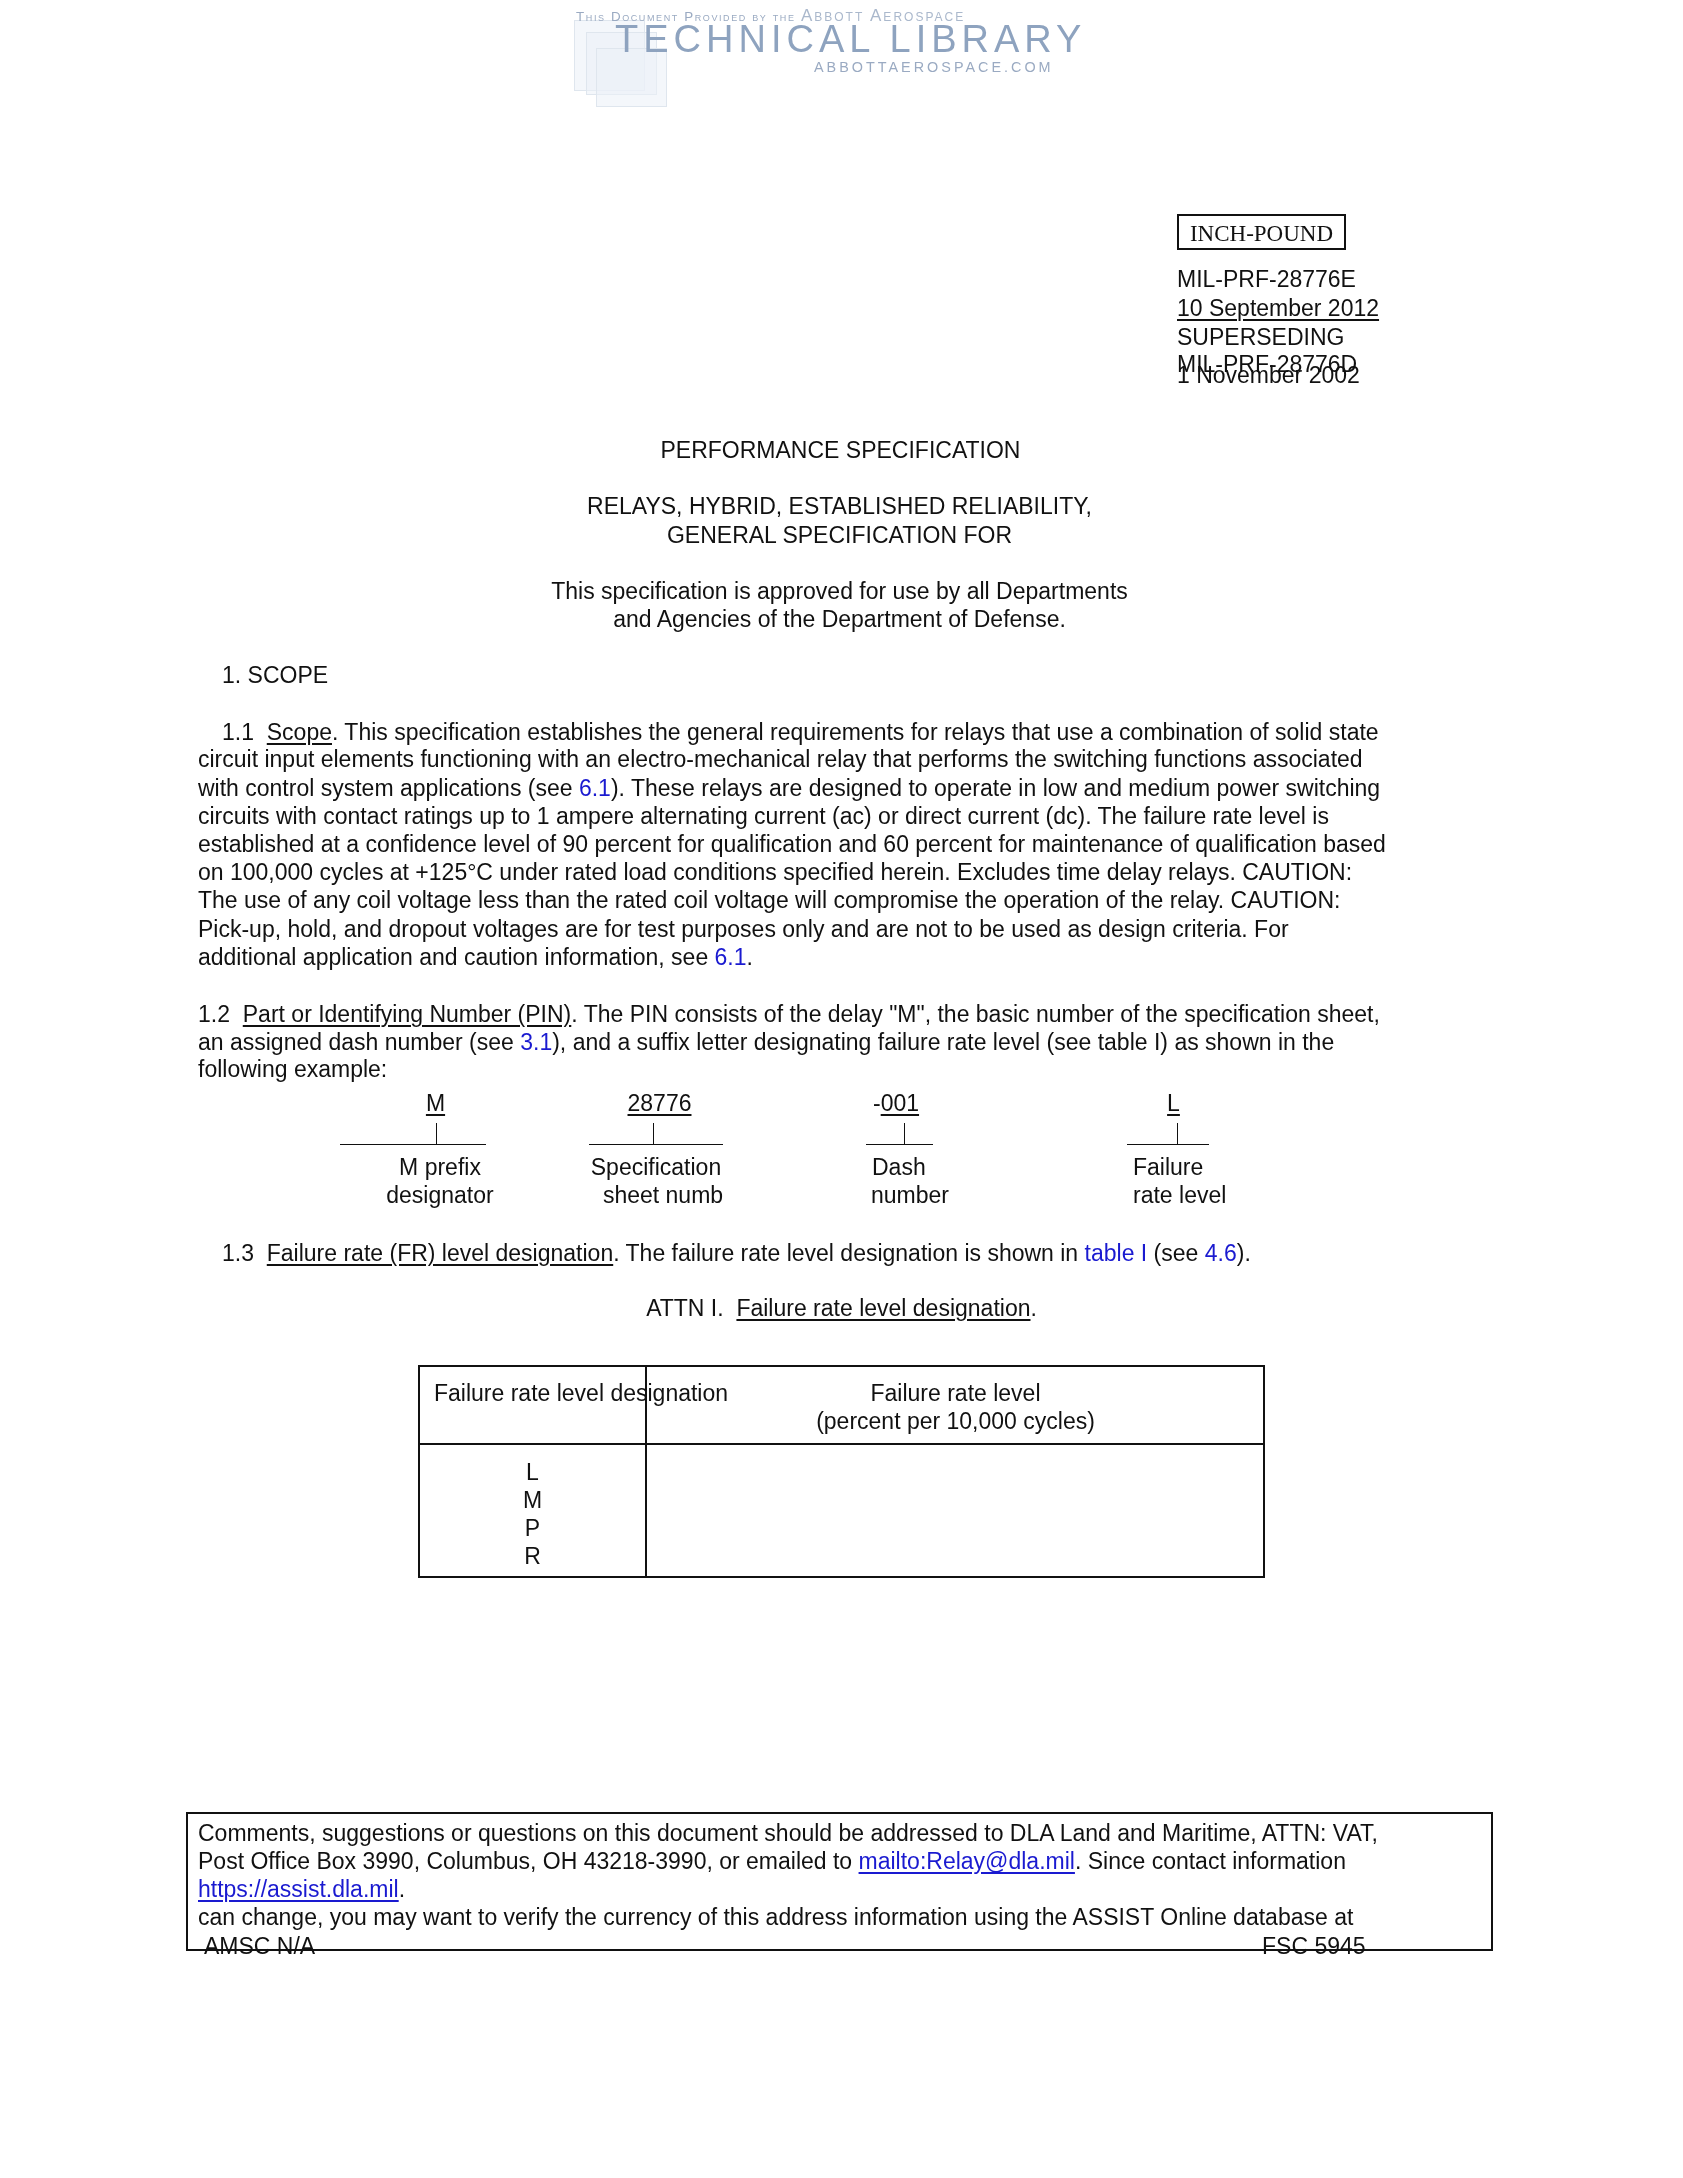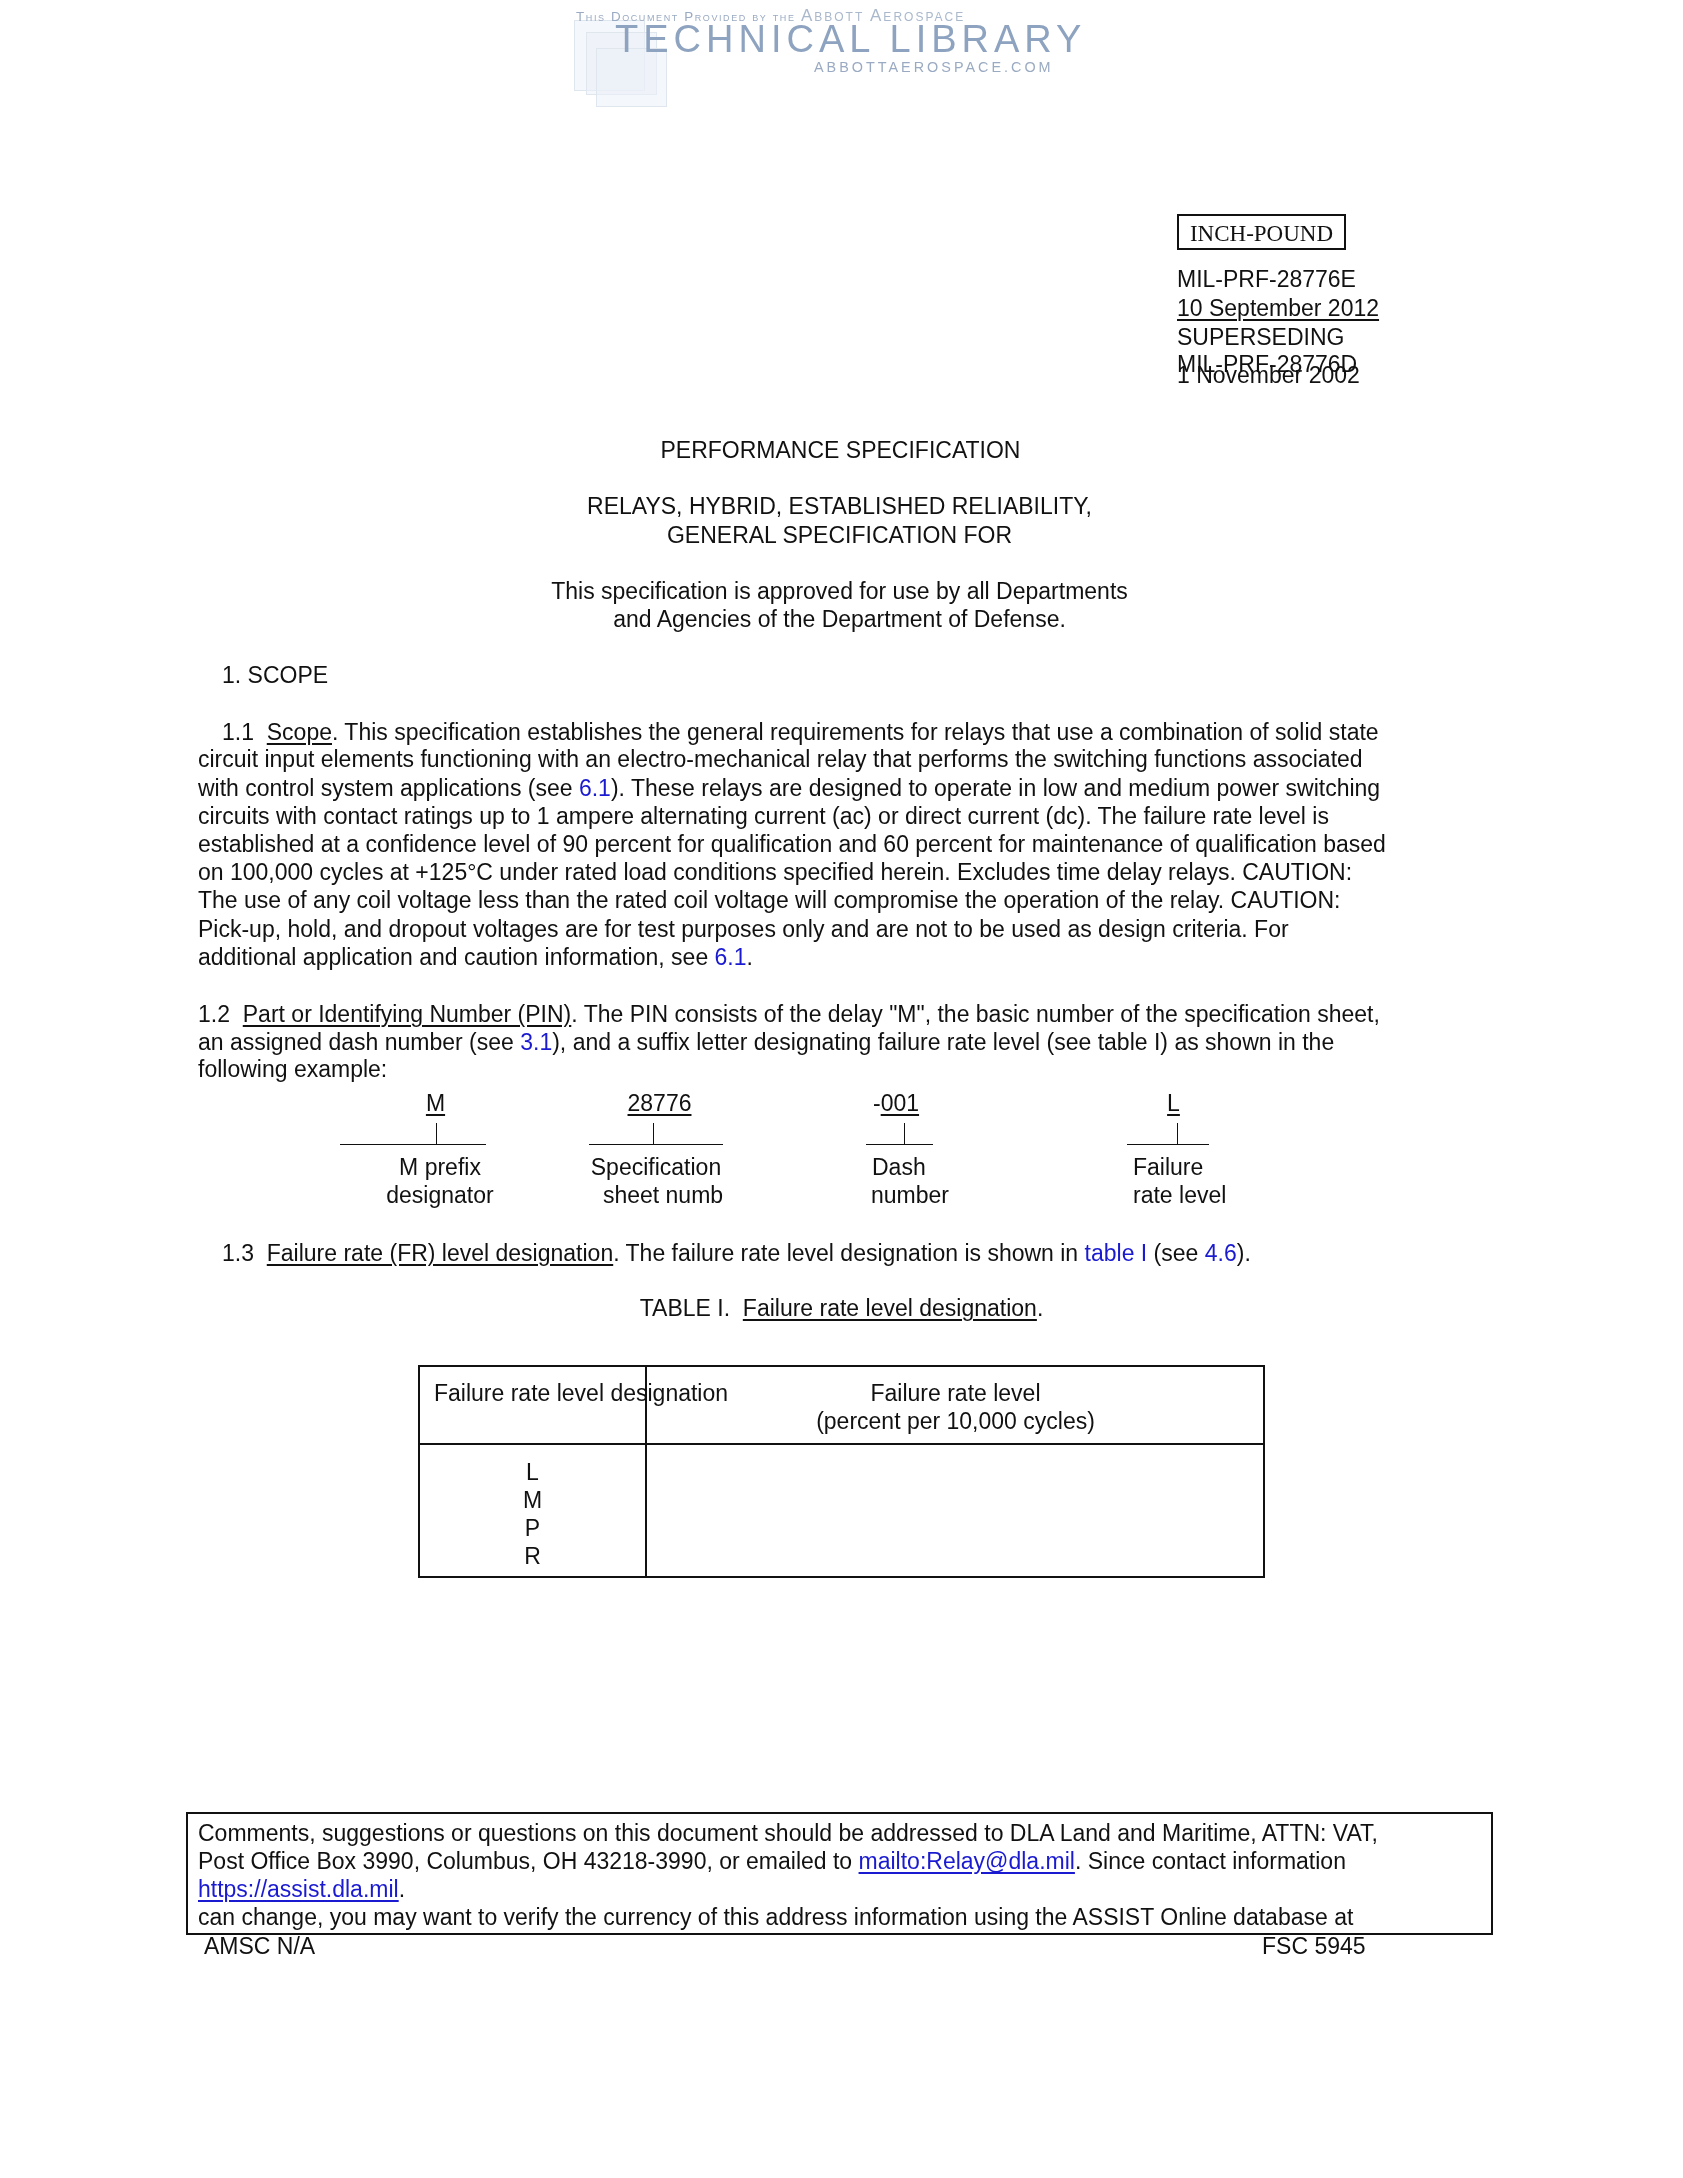--- a/index.html
+++ b/index.html
@@ -35,21 +35,21 @@
   
   #tbl { position: absolute; left: 418px; top: 1365px; width: 847px; height: 213px; border: 2.2px solid #111; box-sizing: border-box; }
   #tbl .vdiv { position: absolute; left: 225px; top: 0; bottom: 0; border-left: 2px solid #111; }
   #tbl .hdiv { position: absolute; left: 0; right: 0; top: 76px; border-top: 2.2px solid #111; }
   #tbl .h1 { position: absolute; left: 14px; top: 12px; line-height: 28px; }
   #tbl .h2 { position: absolute; left: 227px; width: 617px; top: 12px; text-align: center; line-height: 28px; }
   #tbl .c1 { position: absolute; left: 0; width: 225px; top: 91px; text-align: center; line-height: 28px; }
   #tbl .c2 { position: absolute; left: 227px; width: 617px; top: 91px; text-align: center; line-height: 28px; }
 
   
-  #cbox { position: absolute; left: 186px; top: 1812px; width: 1307px; height: 123px; border: 2.2px solid #111; box-sizing: border-box;
+  #cbox { position: absolute; left: 186px; top: 1812px; width: 1307px; height: 139px; border: 2.2px solid #111; box-sizing: border-box;
           padding: 5px 0 0 10px; line-height: 28px; }
 </style>
 </head>
 <body>
 
 <div id="wm">
   <div class="pages">
     <div class="pg" style="left:0;top:0;width:69px;height:69px;"></div>
     <div class="pg" style="left:12px;top:12px;width:69px;height:61px;"></div>
     <div class="pg" style="left:22px;top:28px;width:69px;height:57px;"></div>
@@ -126,21 +126,21 @@
   <div class="pin-bar" style="left:1127px;width:82px;top:1144px;"></div>
   <div class="abs line" style="left:1133px;top:1153px;">Failure</div>
   <div class="abs line" style="left:1133px;top:1181px;text-align:right;">rate level</div>
 </div>
 
 <div class="abs line" style="left:222px;top:1239px;">
   <span>1.3</span><span>&nbsp;&nbsp;</span><span class="u">Failure rate (FR) level designation</span><span>.  The failure rate level designation is shown in </span><span class="link">table I</span><span> (see </span><span class="link">4.6</span><span>).</span>
 </div>
 
 <div class="center line" style="top:1294px;">
-  <span>TABLE I.</span><span>&nbsp;&nbsp;</span><span class="u">Failure rate level designation</span><span>.</span>
+  <span>ATTN I.</span><span>&nbsp;&nbsp;</span><span class="u">Failure rate level designation</span><span>.</span>
 </div>
 
 <div id="tbl">
   <div class="vdiv"></div>
   <div class="hdiv"></div>
   <div class="h1">Failure rate level designation</div>
   <div class="h2">
     <div>Failure rate level</div>
     <div>(percent per 10,000 cycles)</div>
   </div>

